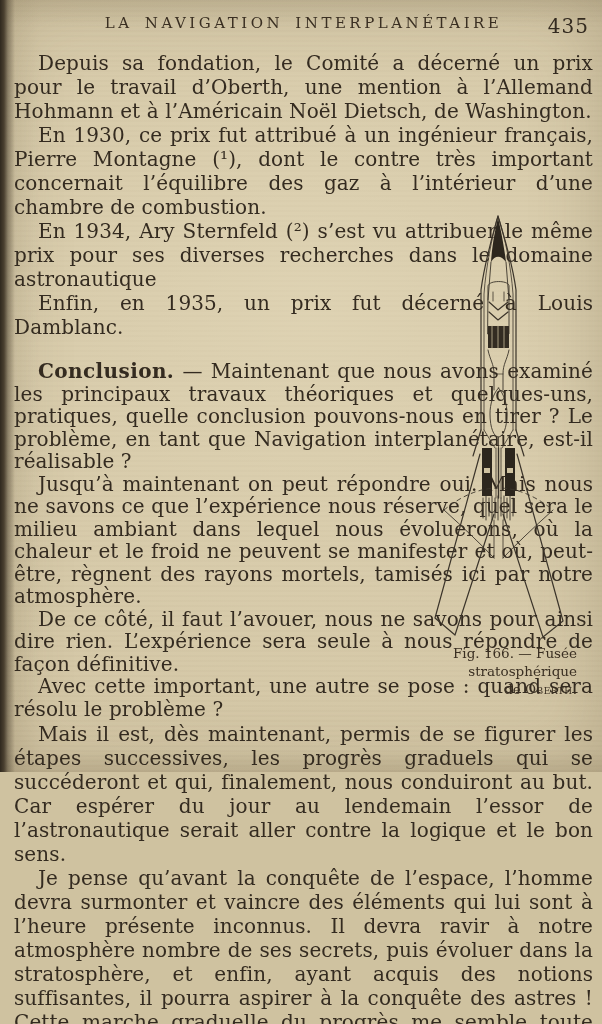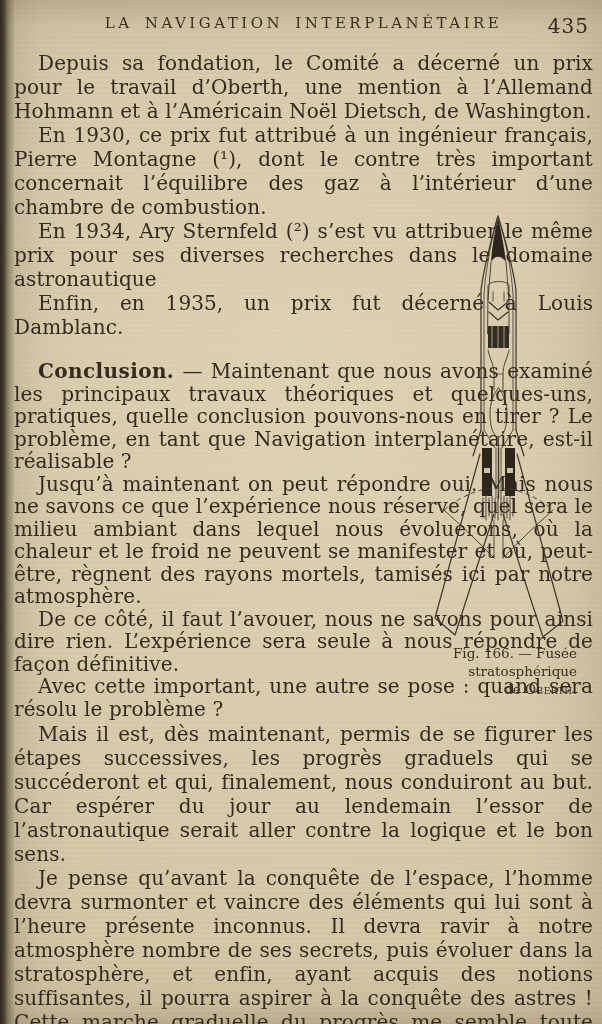--- a/index.html
+++ b/index.html
@@ -4,21 +4,21 @@
 <style>
   html, body { margin: 0; padding: 0; }
   body {
     width: 602px; height: 1024px;
     font-family: "DejaVu Serif", "Liberation Serif", serif;
     background: #cfc2a0;
     overflow: hidden;
   }
   .page {
     position: relative;
-    width: 602px; height: 1024px;
+    width: 602px; height: 772px;
     box-sizing: border-box;
     padding: 10px 9px 16px 14px;
     color: #342b20;
     background:
       radial-gradient(ellipse 130% 90% at 52% 40%, rgba(236,226,196,0.45), rgba(0,0,0,0) 70%),
       linear-gradient(180deg, rgba(105,90,60,0.14) 0, rgba(0,0,0,0) 26px),
       linear-gradient(0deg, rgba(105,90,60,0.12) 0, rgba(0,0,0,0) 22px),
       linear-gradient(90deg, rgba(100,85,55,0.10) 0, rgba(0,0,0,0) 40px),
       repeating-linear-gradient(0deg, rgba(120,100,70,0.035) 0 2px, rgba(0,0,0,0) 2px 5px),
       #d3c6a5;

